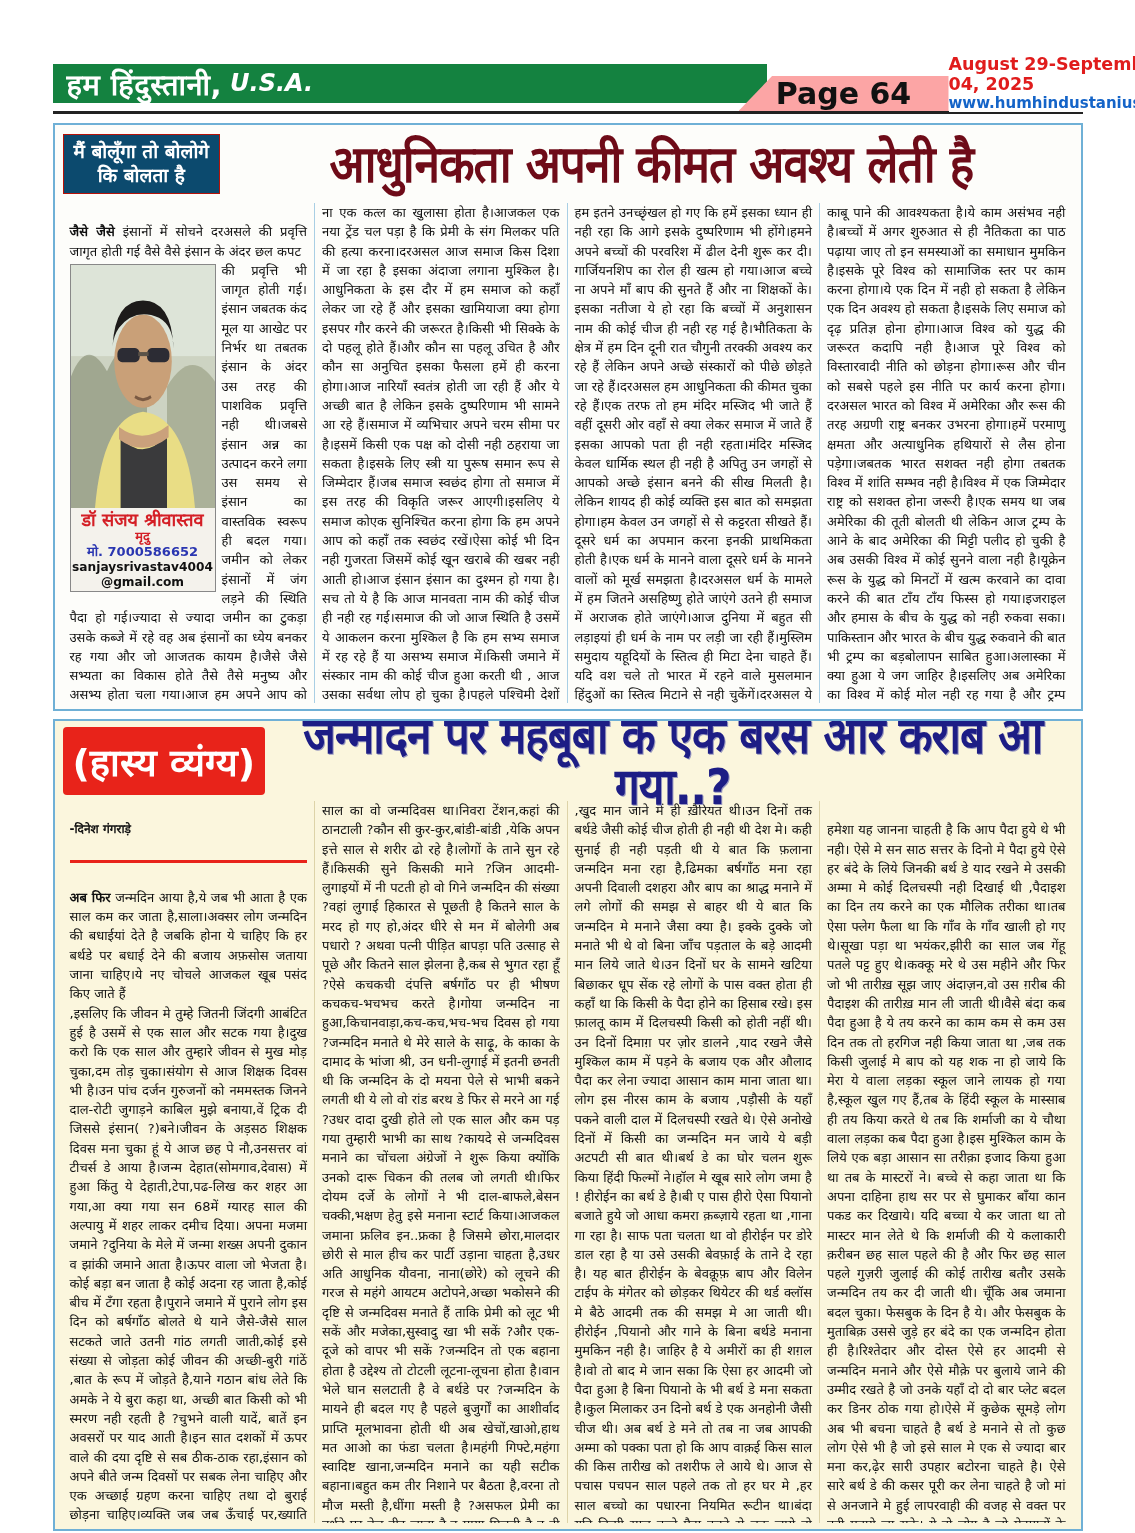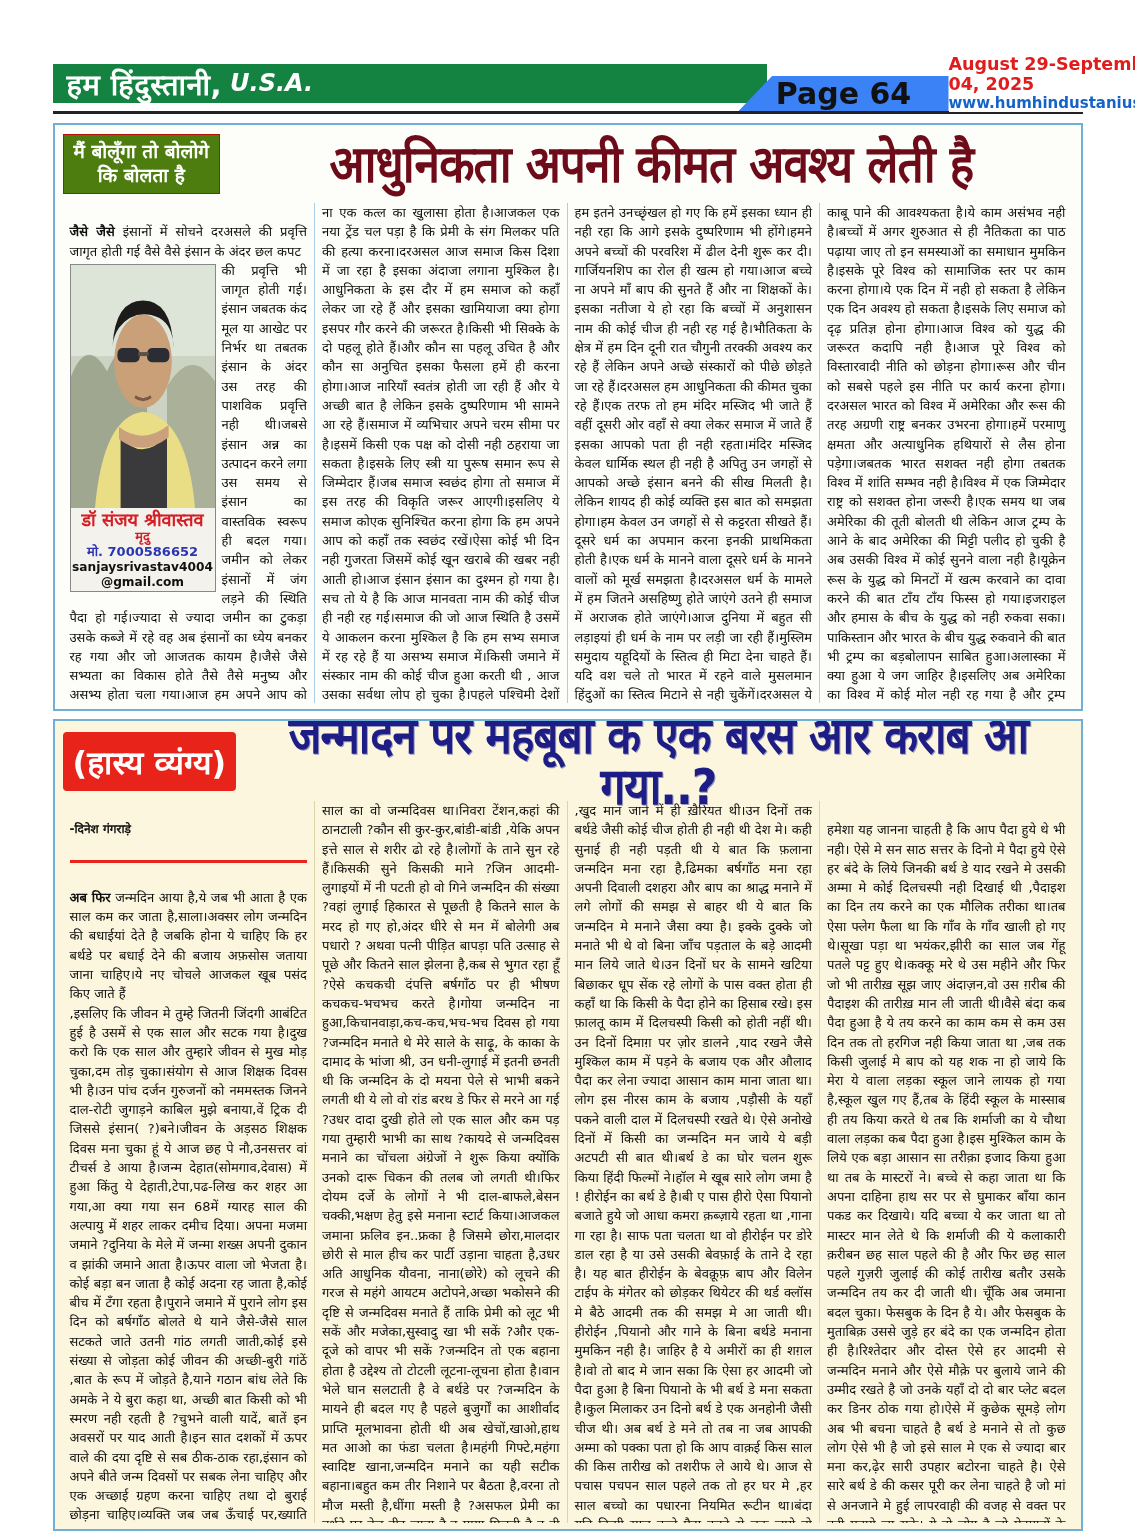--- a/index.html
+++ b/index.html
@@ -12,37 +12,37 @@
 
   
   .masthead{display:flex;align-items:center;height:52px;}
   .mast-green{
     flex:0 0 700px;background:#148240;color:#ffffff;display:flex;align-items:center;
     padding-left:14px;font-weight:bold;
   }
   .mast-green .paper{font-size:29px;letter-spacing:.5px;}
   .mast-green .usa{font-size:24px;font-style:italic;margin-left:8px;font-weight:bold;}
   .mast-page{
-    flex:0 0 210px;background:#3b82f6;display:flex;align-items:center;justify-content:center;
+    flex:0 0 210px;background:#fca5a5;display:flex;align-items:center;justify-content:center;
     clip-path:polygon(16% 0,100% 0,100% 100%,0 100%);
     margin-left:-28px;font-size:30px;font-weight:bold;color:#111;margin-top:21px;
   }
   .mast-right{flex:1;display:flex;flex-direction:column;justify-content:center;align-items:flex-end;background:#fff;line-height:1.15;}
   .mast-date{color:#e01c1c;font-weight:bold;font-size:17.5px;}
   .mast-url{color:#1464c8;font-weight:bold;font-size:15px;}
   .mast-rule{height:3px;background:#222;margin-top:2px;}
 
   
   .a1{
     margin-top:9px;border:2px solid #6fb0d6;background:#fdfdfa;
     height:588px;box-sizing:border-box;padding:6px 8px 4px 8px;overflow:hidden;
   }
   .a1-head{display:flex;align-items:center;gap:10px;height:66px;}
   .kicker1{
-    background:#4d7c0f;color:#fff;font-weight:bold;text-align:center;
+    background:#0c4a6e;color:#fff;font-weight:bold;text-align:center;
     font-size:19px;line-height:1.25;padding:5px 10px;white-space:pre-line;border:1px solid #b71208;
   }
   .headline1{
     flex:1;text-align:center;color:#6e0b18;font-weight:bold;font-size:46px;
     letter-spacing:-1px;line-height:1.0;transform:scaleY(1.12);
   }
   .cols{display:grid;grid-template-columns:repeat(4,1fr);column-gap:0;margin-top:6px;}
   .col{
     font-size:13px;line-height:19.3px;text-align:justify;color:#101010;
     padding:0 7px;overflow:hidden;white-space:pre-line;
@@ -62,21 +62,21 @@
   .cap-phone{color:#2a36b1;font-weight:bold;font-size:13px;line-height:1.2;}
   .cap-email{color:#111;font-weight:bold;font-size:12.2px;line-height:1.3;padding-bottom:0;word-break:break-all;}
 
   
   .a2{
     margin-top:8px;border:2px solid #6fb0d6;background:#fbf6dd;
     height:812px;box-sizing:border-box;padding:6px 8px 4px 8px;overflow:hidden;
   }
   .a2-head{display:flex;align-items:center;gap:8px;height:68px;}
   .kicker2{
-    background:#e8231a;color:#fff;font-weight:bold;font-size:32px;
+    background:#e8231a;color:#fff;font-weight:bold;font-size:38px;
     padding:8px 10px;border-radius:4px;white-space:nowrap;
   }
   .headline2{
     flex:1;color:#1d1d85;font-weight:bold;font-size:44px;line-height:1.0;
     letter-spacing:-1px;text-align:center;transform:scaleY(1.15);
     text-shadow:1px 1px 0 #9a9ac0;
   }
   .a2 .col{height:722px;border-right:1px solid #ddd3a8;}
   .a2 .col:last-child{border-right:none;}
   .byline{

